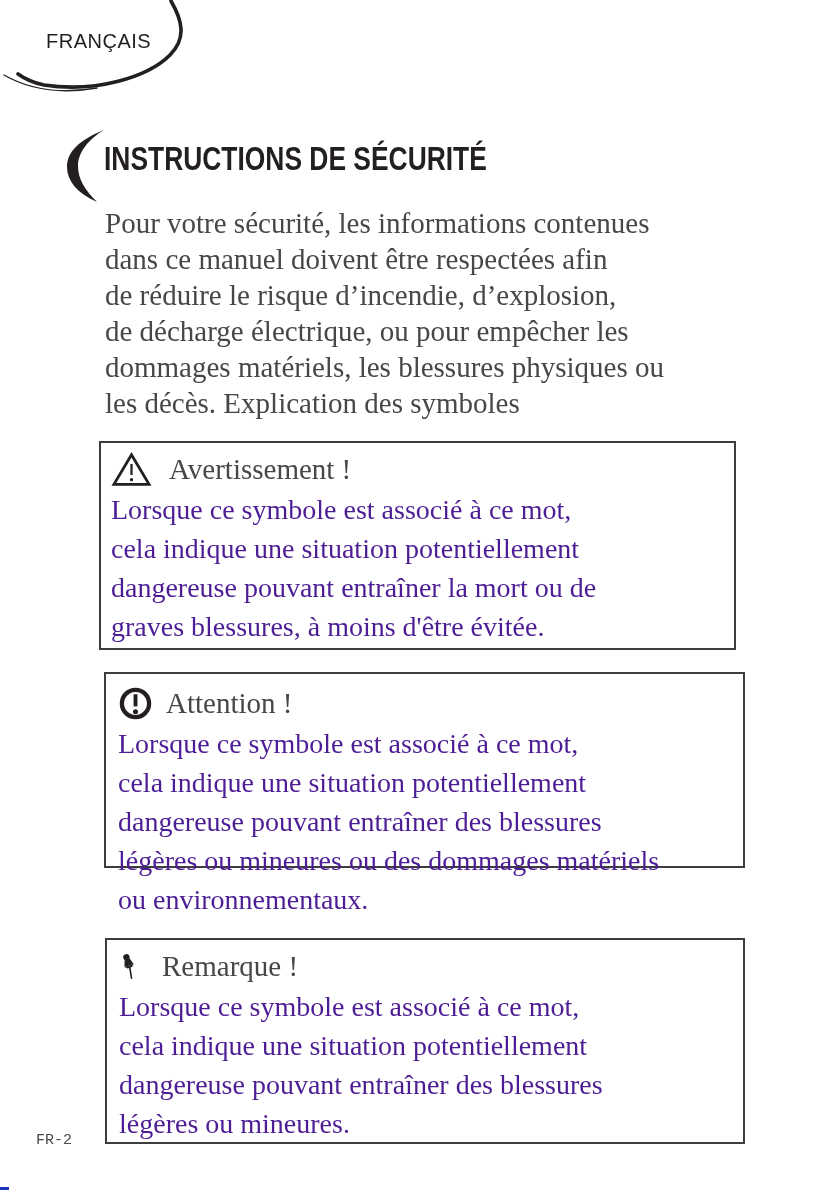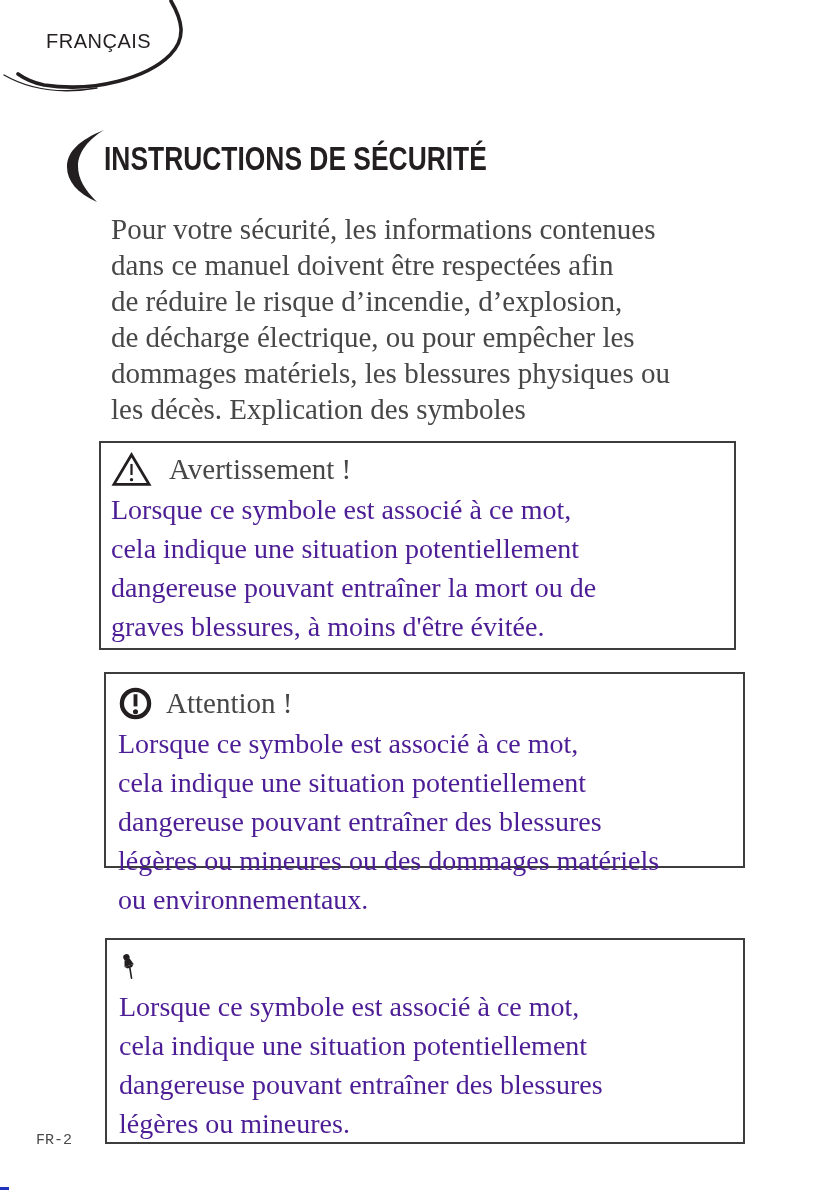--- a/index.html
+++ b/index.html
@@ -41,21 +41,21 @@
     letter-spacing: 0px;
     color: #231f20;
     transform: scaleX(0.80);
     transform-origin: left top;
     white-space: pre;
   }
   
   .intro {
     position: absolute;
     left: 105px; top: 205px;
-    margin: 6px;
+    margin: 0;
     font-size: 29px;
     line-height: 36px;
     color: #474747;
     white-space: pre;
   }
   
   .notice-box {
     position: absolute;
     box-sizing: border-box;
     border: 2px solid #3d3d3d;
@@ -157,20 +157,21 @@
   <section class="notice-box box-3">
     <div class="box-header">
       <svg class="icon" width="19" height="29" viewBox="0 0 20 30" aria-hidden="true">
         <g transform="rotate(-18 10 12)">
           <circle cx="10" cy="5" r="3.4" fill="#231f20"></circle>
           <path d="M 7,7.5 L 13,7.5 L 15,14 L 5,14 Z" fill="#231f20"></path>
           <path d="M 5,14 L 15,14 L 12.5,16.5 L 7.5,16.5 Z" fill="#231f20"></path>
           <line x1="10" y1="16.5" x2="8.3" y2="27.5" stroke="#231f20" stroke-width="1.7" stroke-linecap="round"></line>
         </g>
       </svg>
+      <span class="box-title">Remarque !</span>
     </div>
     <div class="box-body">Lorsque ce symbole est associé à ce mot,
 cela indique une situation potentiellement
 dangereuse pouvant entraîner des blessures
 légères ou mineures.</div>
   </section>
 
   <div class="page-number">FR-2</div>
   <div class="blue-mark"></div>
 

